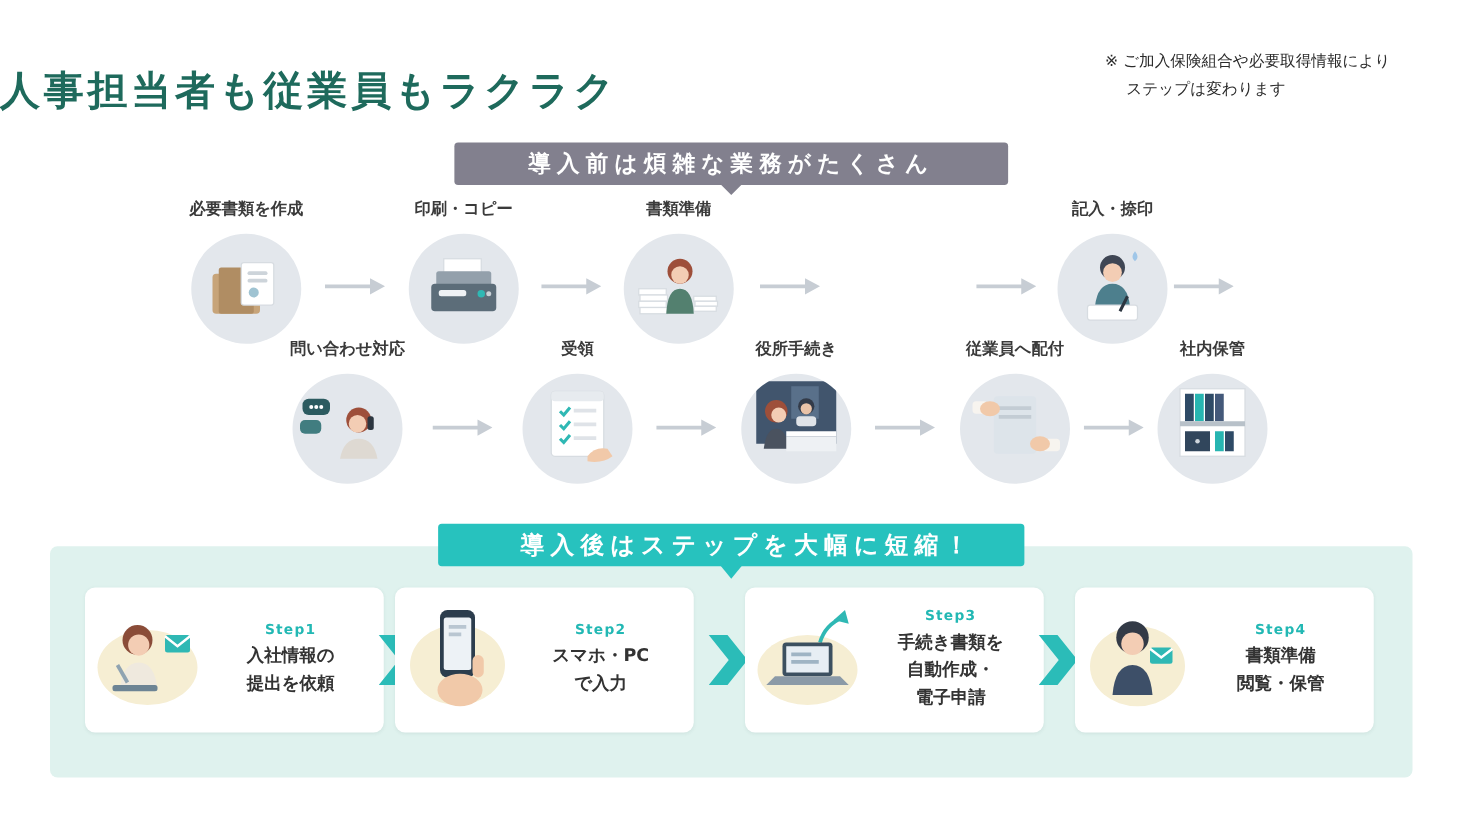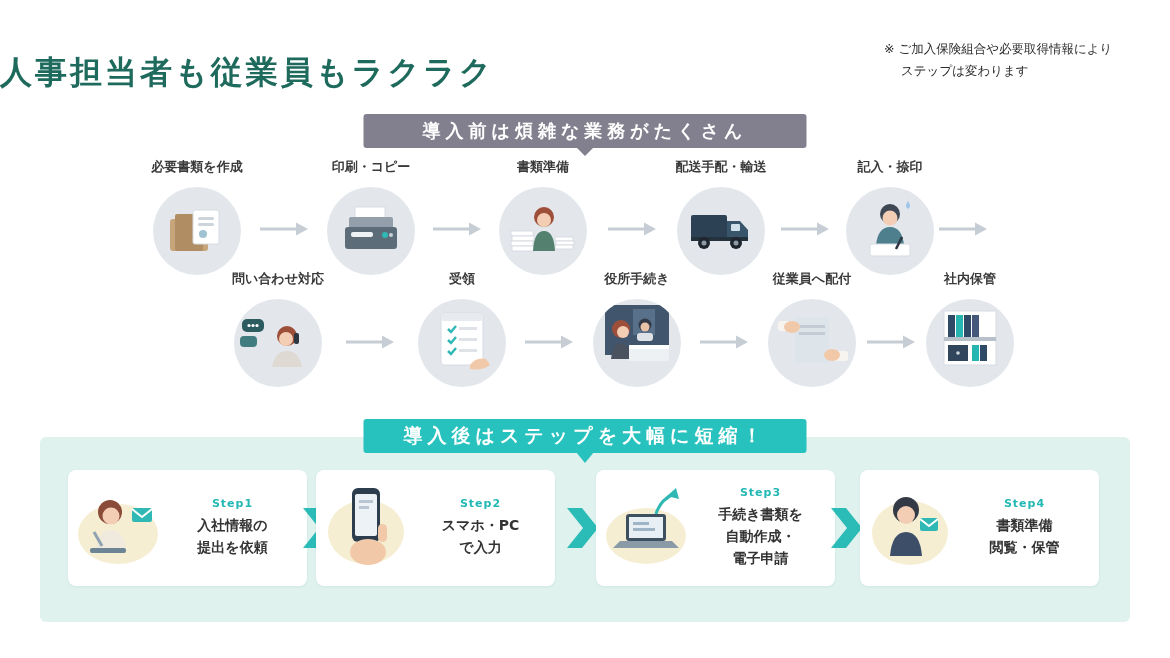--- a/index.html
+++ b/index.html
@@ -10,21 +10,21 @@
          font-size:32px;font-weight:800;color:#1e6a5c;letter-spacing:3px;}
 
   .note{position:absolute;top:38px;left:884px;font-size:12.5px;color:#2b2b2b;
         line-height:1.75;font-weight:400;}
   .note-line2{padding-left:17px;}
 
   .banner{position:absolute;left:50%;transform:translateX(-50%);width:443px;height:34px;
           display:flex;align-items:center;justify-content:center;color:#fff;font-weight:bold;
           letter-spacing:5px;border-radius:3px;white-space:nowrap;}
   .banner-before{top:114px;background:#82808e;font-size:18px;}
-  .banner-after{top:419px;background:#27c2be;font-size:19px;z-index:3;}
+  .banner-after{top:419px;background:#27c2be;font-size:19px;z-index:3;padding-left:26px;}
   .pointer{position:absolute;left:50%;transform:translateX(-50%);width:0;height:0;
            border-left:9px solid transparent;border-right:9px solid transparent;}
   .pointer-before{top:147px;border-top:9px solid #82808e;}
   .pointer-after{top:452px;border-top:11px solid #27c2be;z-index:3;}
 
   .task{position:absolute;width:124px;display:flex;flex-direction:column;align-items:center;}
   .task-r1{top:158px;}
   .task-r2{top:270px;}
   .task-label{font-size:13px;color:#3a3a3a;margin-bottom:11px;white-space:nowrap;font-weight:bold;}
   .task-circle{width:88px;height:88px;border-radius:50%;background:#e3e7ec;overflow:hidden;flex:none;}
@@ -103,35 +103,20 @@
             <rect x="57" y="54" width="18" height="4"></rect>
           <rect x="56" y="58" width="18" height="4"></rect>
         </g>
         <circle cx="45" cy="30" r="10" fill="#9e4f3a"></circle>
         <circle cx="45" cy="33" r="7" fill="#f3cdb4"></circle>
         <path d="M34 64 q1 -20 11 -20 q10 0 11 20 z" fill="#53806f"></path>
       </svg>
     </div>
   </div>
 
-  <div class="task task-r1" style="left:659px">
-    <div class="task-label">配送手配・輸送</div>
-    <div class="task-circle">
-      <svg viewBox="0 0 88 88">
-        <rect x="14" y="28" width="36" height="24" rx="2" fill="#2c4153"></rect>
-        <path d="M50 34 h13 l8 9 v9 h-21 z" fill="#39556c"></path>
-        <rect x="54" y="37" width="9" height="7" rx="1" fill="#cfe0ea"></rect>
-        <rect x="14" y="50" width="57" height="4" fill="#24323e"></rect>
-        <circle cx="27" cy="56" r="6" fill="#1e252d"></circle>
-          <circle cx="27" cy="56" r="2.5" fill="#8f9aa4"></circle>
-        <circle cx="59" cy="56" r="6" fill="#1e252d"></circle>
-          <circle cx="59" cy="56" r="2.5" fill="#8f9aa4"></circle>
-      </svg>
-    </div>
-  </div>
 
   <div class="task task-r1" style="left:828px">
     <div class="task-label">記入・捺印</div>
     <div class="task-circle">
       <svg viewBox="0 0 88 88">
         <path d="M62 14 q4 5 0 8 q-4 -3 0 -8" fill="#9fc6e8"></path>
         <circle cx="44" cy="27" r="10" fill="#3f4654"></circle>
         <circle cx="44" cy="31" r="7.5" fill="#f3cdb4"></circle>
         <path d="M30 58 q2 -18 14 -18 q12 0 14 18 z" fill="#4d7f8d"></path>
         <rect x="24" y="57" width="40" height="12" rx="2" fill="#ffffff" stroke="#d7dce1"></rect>

